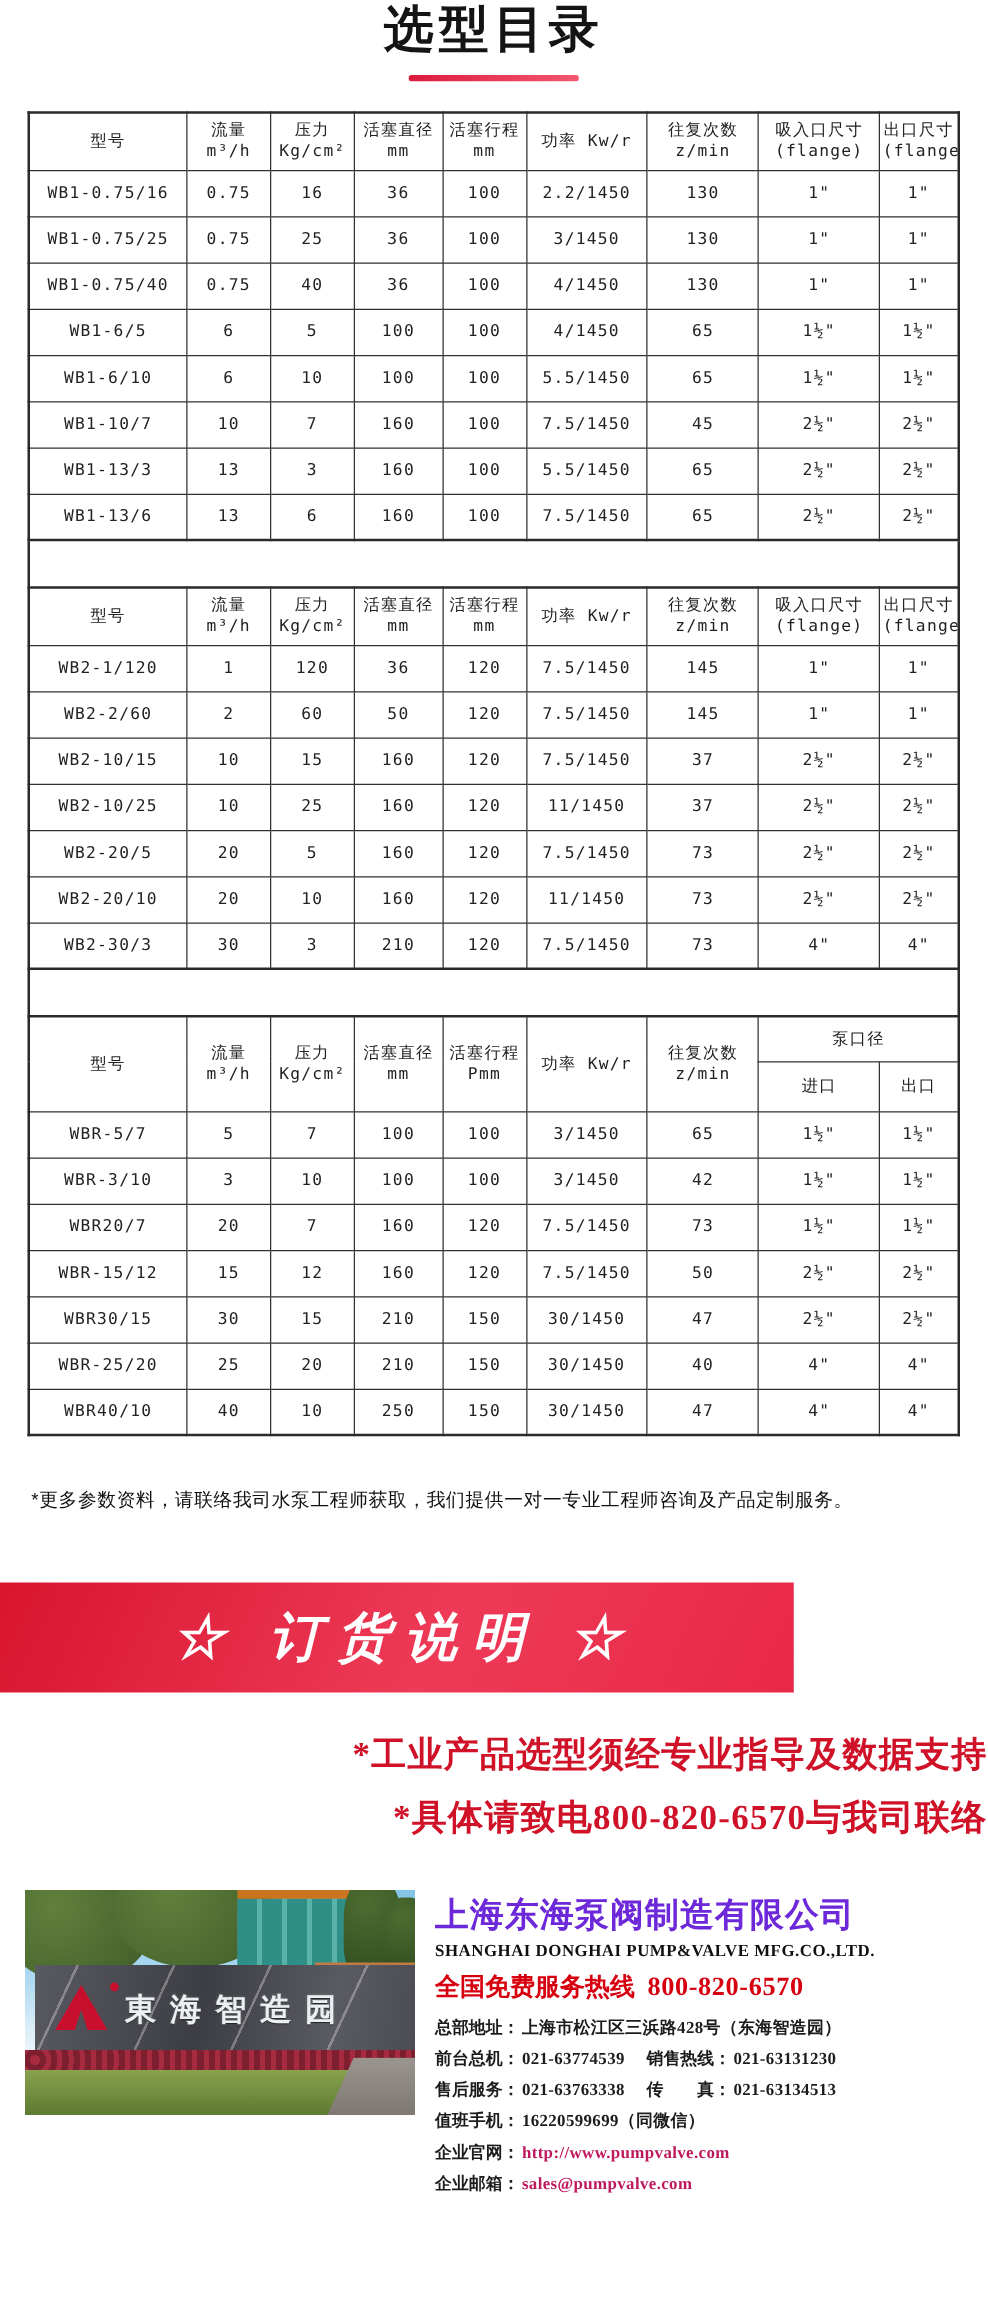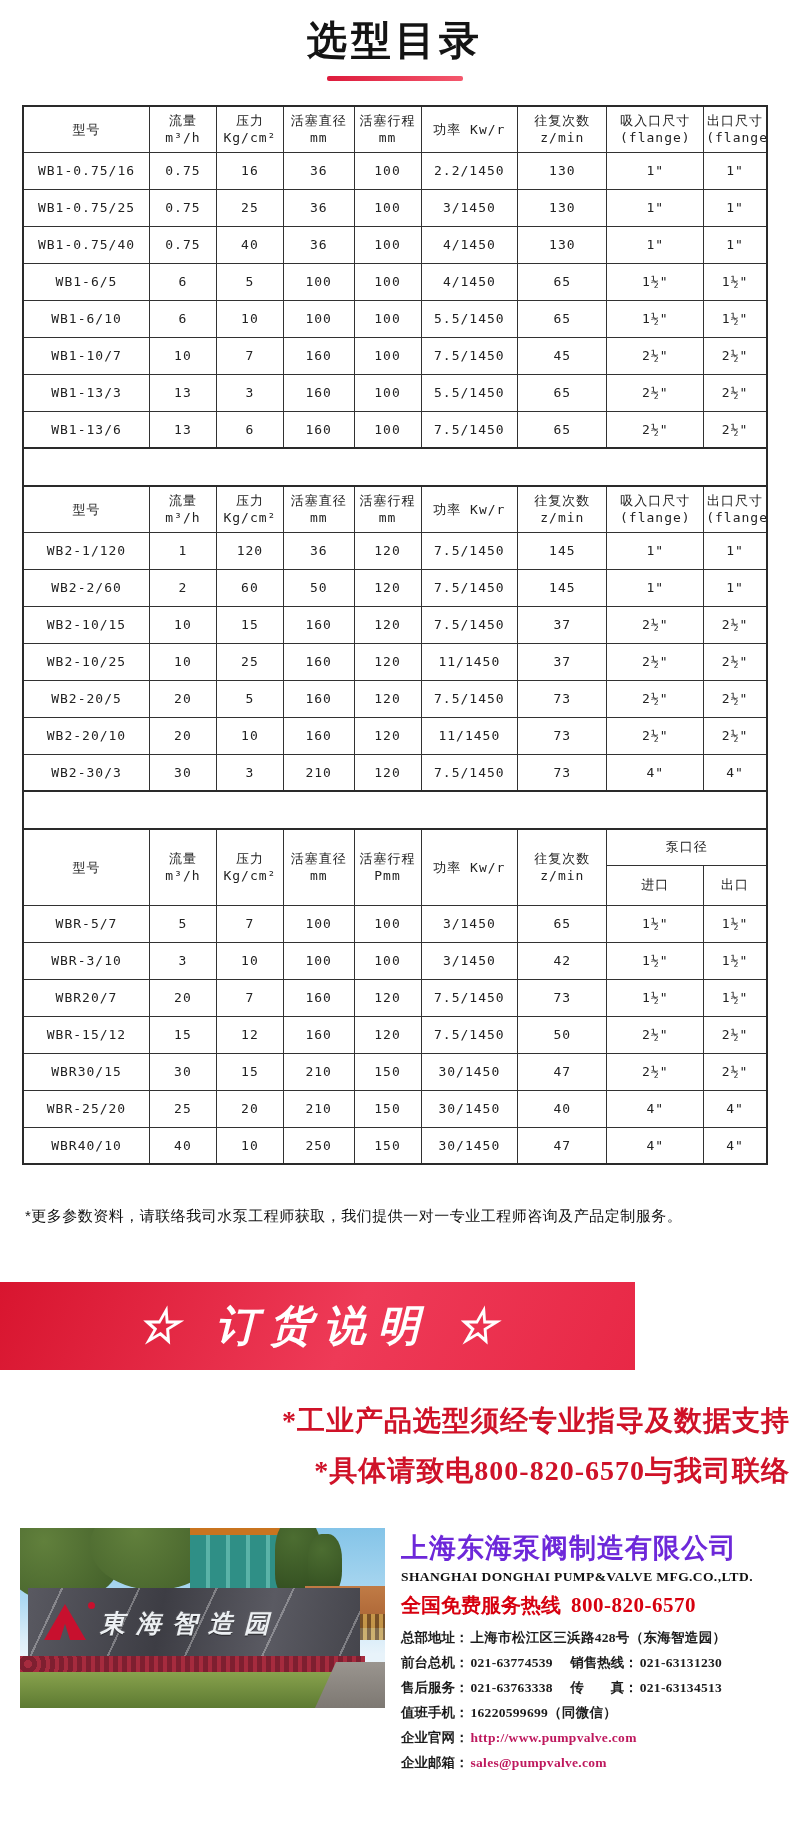--- a/index.html
+++ b/index.html
@@ -3,21 +3,21 @@
 <meta charset="utf-8">
 <style>
   * { margin:0; padding:0; box-sizing:border-box; }
   html,body { background:#ffffff; }
   body {
     width:790px; height:1843px; position:relative; overflow:hidden;
     font-family:"Liberation Sans", sans-serif; color:#1a1a1a;
   }
 
   
-  .page-head { padding-top:16px; }
+  .page-head { padding-top:0; }
   .page-title {
     text-align:center; font-size:40px; line-height:48px;
     font-weight:900; letter-spacing:4px; color:#141414;
   }
   .title-underline {
     width:136px; height:5px; margin:12px auto 0;
     background:linear-gradient(90deg,#dd1b3c,#f4586d);
     border-radius:2px;
   }
 
@@ -65,23 +65,22 @@
     font-family:"Liberation Serif", serif;
     font-size:28px; font-weight:900; color:#cf1228;
     line-height:34px; margin-bottom:16px; letter-spacing:1px;
   }
 
   
   .footer { margin-top:40px; padding:0 20px; display:flex; gap:16px; }
 
   
   .photo {
-    position:relative; width:365px; height:180px; overflow:hidden; flex:none;
+    position:relative; width:312px; height:180px; overflow:hidden; flex:none;
     background:linear-gradient(#84c4e8 0%, #aed9f1 40%, #dceef9 62%, #e8f3fa 70%);
-    font-style:italic;
   }
   .p-tree { position:absolute; border-radius:50%;
     background:radial-gradient(circle at 35% 35%, #61803c, #3e5a27); }
   .p-tree.t1 { left:-18px; top:-20px; width:120px; height:95px; }
   .p-tree.t2 { left:70px;  top:-28px; width:130px; height:90px; }
   .p-tree.t3 { left:255px; top:-10px; width:46px; height:80px; border-radius:40% 40% 30% 30%;
     background:radial-gradient(circle at 40% 25%, #4c6d31, #2f4a1e); }
   .p-tree.t4 { left:288px; top:6px; width:34px; height:62px; border-radius:40%;
     background:radial-gradient(circle at 40% 25%, #4c6d31, #2f4a1e); }
   .p-building {

